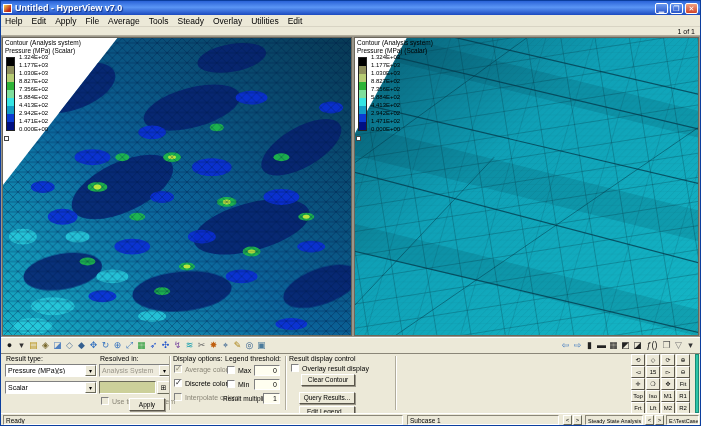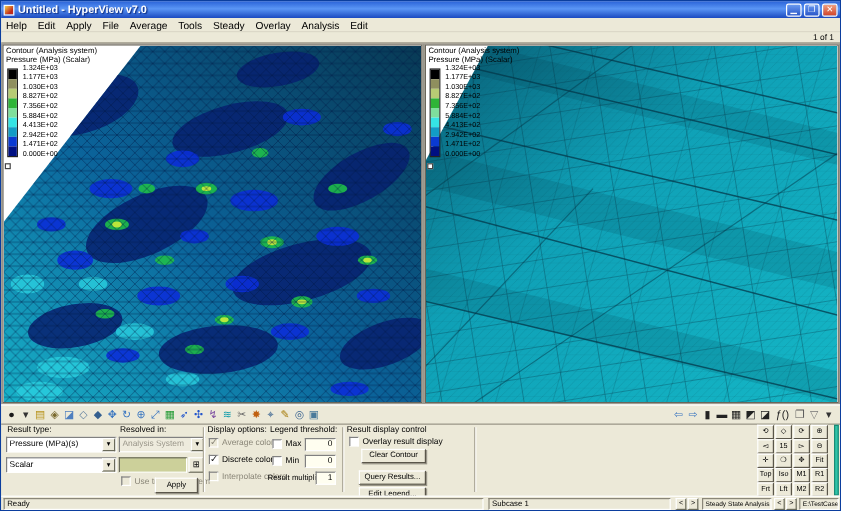--- a/index.html
+++ b/index.html
@@ -104,21 +104,21 @@
 
   <div class="menubar">
     <span>Help</span>
     <span>Edit</span>
     <span>Apply</span>
     <span>File</span>
     <span>Average</span>
     <span>Tools</span>
     <span>Steady</span>
     <span>Overlay</span>
-    <span>Analysis</span>
+    <span>Utilities</span>
     <span>Edit</span>
   </div>
 
   <div class="pagebar">
     <span>1 of 1</span>
   </div>
 
   <div class="graphics">
 
     <div class="view left">

